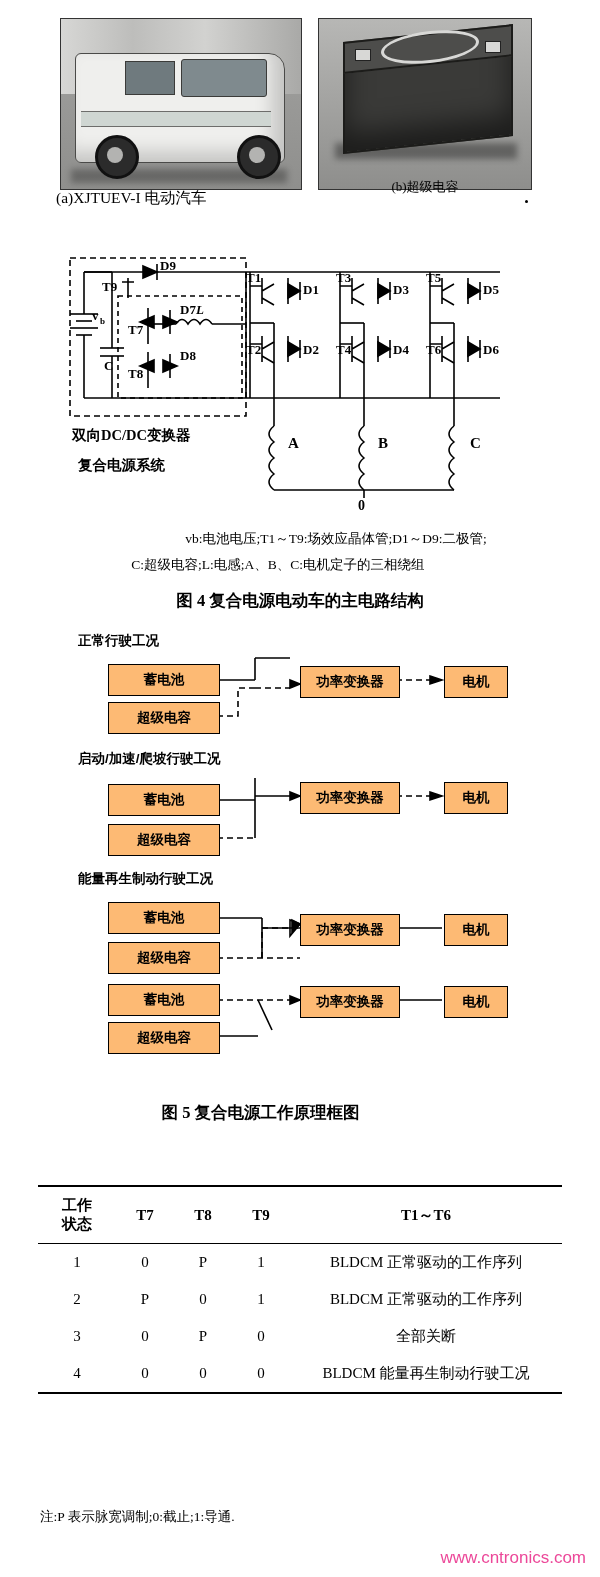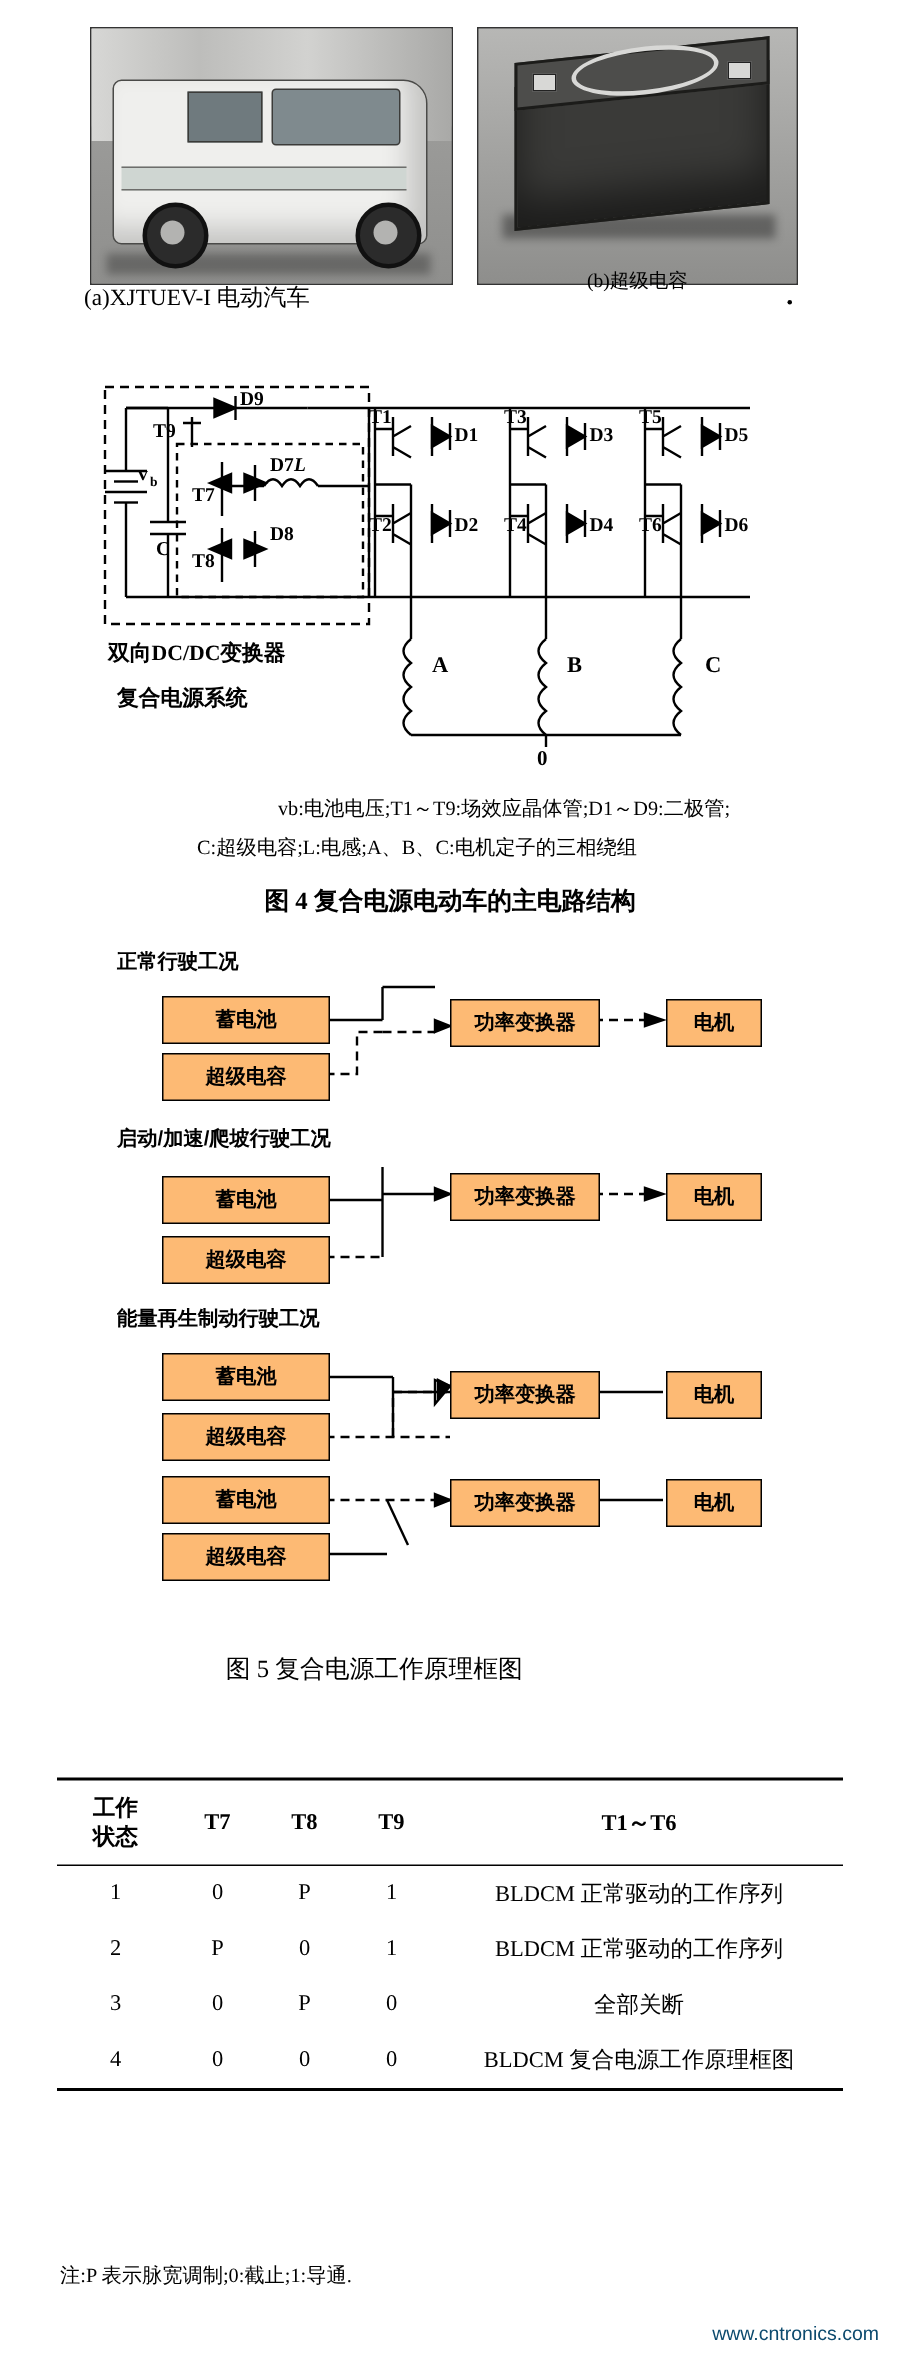--- a/index.html
+++ b/index.html
@@ -55,42 +55,42 @@
   .fig3{position:absolute;left:0;top:206px;width:600px;text-align:center;font-size:16.5px;font-weight:bold;letter-spacing:.5px;}
 
   
   .fig4wrap{position:absolute;left:0;top:248px;width:503px;height:300px;}
   .fig4-cap{position:absolute;left:0;top:590px;width:600px;text-align:center;font-size:16.5px;font-weight:bold;}
   .legend1{position:absolute;left:0;top:530px;width:600px;text-align:center;font-size:13.5px;padding-left:36px;}
   .legend2{position:absolute;left:0;top:556px;width:556px;text-align:center;font-size:13.5px;}
 
   
   .fig5wrap{position:absolute;left:0;top:628px;width:600px;height:460px;}
-  .fig5-cap{position:absolute;left:5px;top:1102px;width:489px;text-align:center;font-size:16.5px;font-weight:normal;}
+  .fig5-cap{position:absolute;left:16px;top:1102px;width:489px;text-align:center;font-size:16.5px;font-weight:bold;}
 
   .blk{position:absolute;border:1.6px solid #000;background:#fdba74;
        font-size:13.5px;display:flex;align-items:center;justify-content:center;
        font-family:"Liberation Sans", sans-serif;font-weight:bold;}
   .cond{position:absolute;font-size:13.5px;font-family:"Liberation Sans", sans-serif;font-weight:bold;}
 
   
   .tbl-title{position:absolute;left:0;top:1148px;width:600px;text-align:center;font-size:17px;font-weight:bold;letter-spacing:2px;}
   .tbl{position:absolute;left:38px;top:1185px;width:524px;}
   table{border-collapse:collapse;width:100%;font-size:15px;}
   thead td{font-weight:bold;}
   .thead-row td{padding:8px 0;}
   .tbl table td{text-align:center;padding:9px 0;}
   .rule-top{border-top:2.5px solid #000;}
   .rule-mid{border-top:1.2px solid #000;}
   .rule-bot{border-bottom:2.5px solid #000;}
   .col-state{width:78px;}
   .col-t{width:58px;}
   .col-last{width:auto;}
   .note{position:absolute;left:40px;top:1508px;font-size:13.5px;}
-  .wmark{position:absolute;right:14px;top:1548px;font-size:13px;color:#0c4a6e;font-family:"Liberation Sans", sans-serif;}
+  .wmark{position:absolute;right:14px;top:1548px;font-size:17px;color:#ec4899;font-family:"Liberation Sans", sans-serif;}
   .dot{position:absolute;left:525px;top:200px;width:3px;height:3px;background:#000;border-radius:50%;}
 </style>
 </head>
 <body>
 
 <div class="page">
 
   <div class="photos">
     <div class="photo photo-a">
       <div class="car-bg"></div>
@@ -360,21 +360,21 @@
           <td>0</td>
           <td>P</td>
           <td>0</td>
           <td>全部关断</td>
         </tr>
         <tr>
           <td class="rule-bot">4</td>
           <td class="rule-bot">0</td>
           <td class="rule-bot">0</td>
           <td class="rule-bot">0</td>
-          <td class="rule-bot">BLDCM 复合电源工作原理框图</td>
+          <td class="rule-bot">BLDCM 能量再生制动行驶工况</td>
         </tr>
       </tbody>
     </table>
   </div>
 
   <div class="note">注:P 表示脉宽调制;0:截止;1:导通.</div>
   <div class="wmark">www.cntronics.com</div>
 </div>
 
 </body></html>

